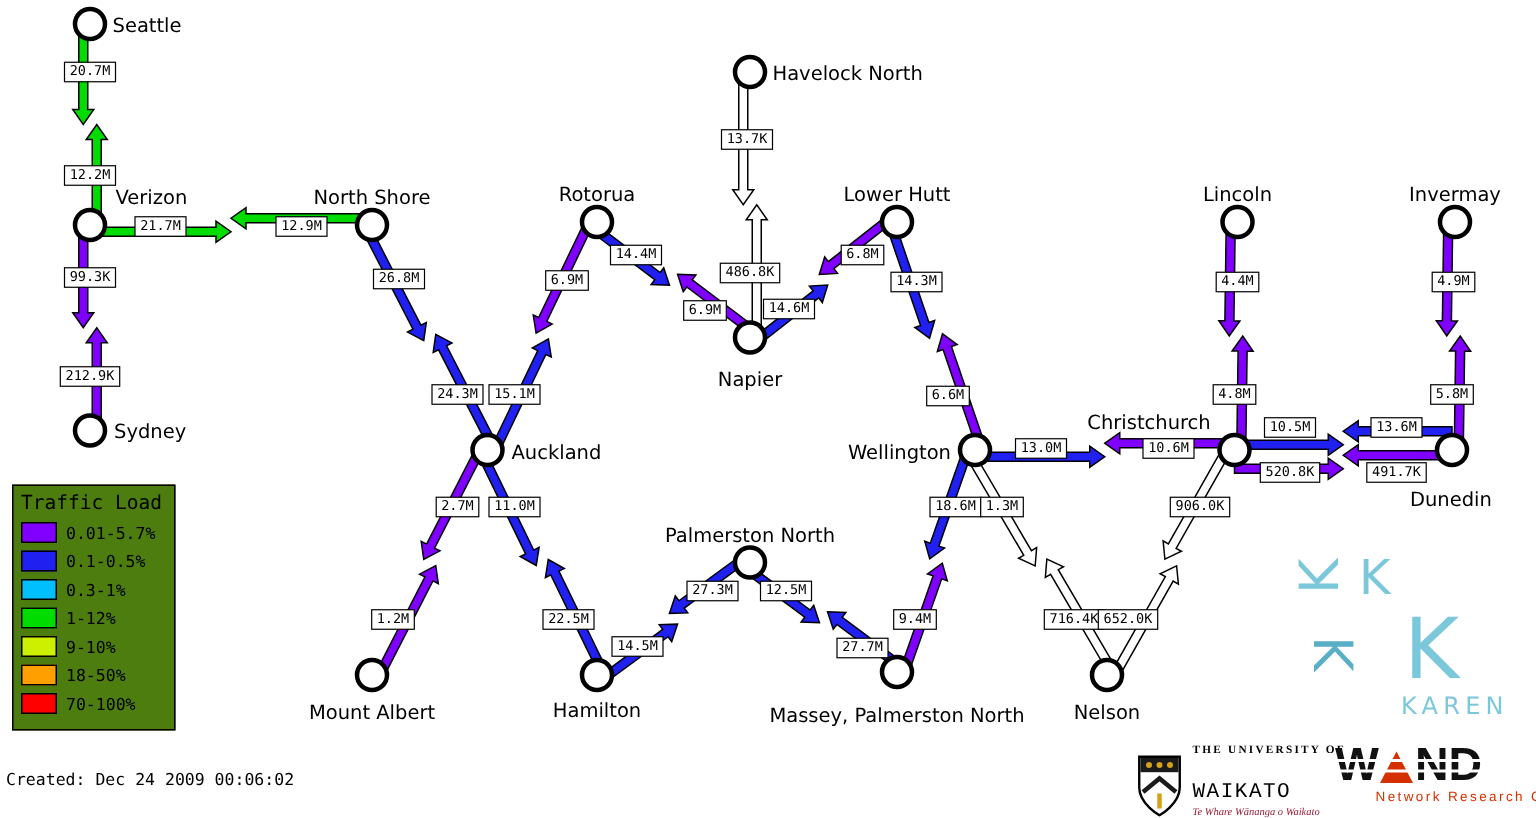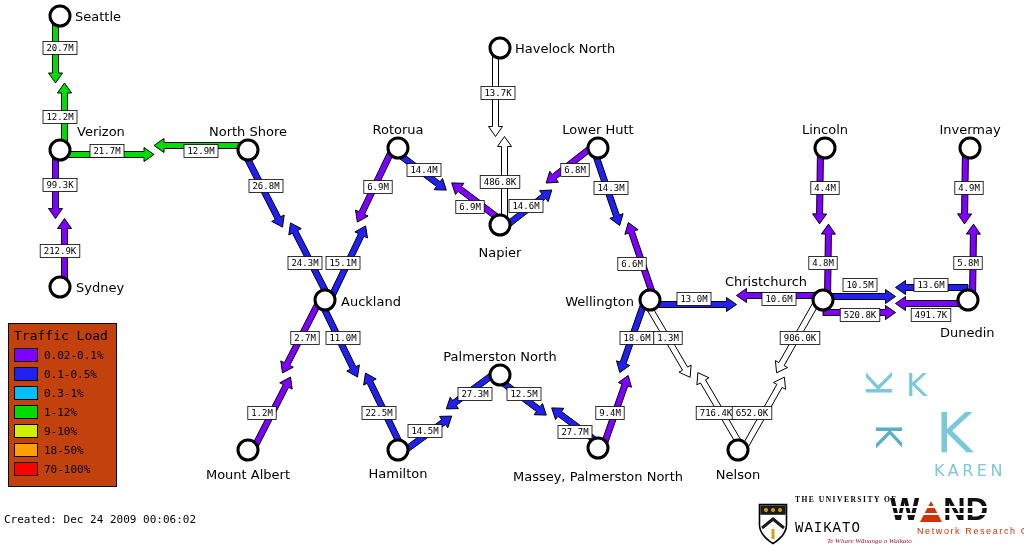--- a/index.html
+++ b/index.html
@@ -1,35 +1,35 @@
 <!DOCTYPE html>
 <html style="--wand-accent: #D43000; --waikato-accent: #9E1B32;"><head>
 <meta charset="utf-8">
 <style>
   html,body{margin:0;padding:0;background:#fff;}
   #screen{position:relative;width:1024px;height:545px;background:#fff;overflow:hidden;
           font-family:"DejaVu Sans",sans-serif;}
   #map-svg{position:absolute;left:0;top:0;}
 
   
-  .legend{position:absolute;left:8px;top:323px;background:#c2410c;border:1px solid #000;
+  .legend{position:absolute;left:8px;top:323px;background:#4d7c0f;border:1px solid #000;
           padding:3px 8px 5px 5px;z-index:5;}
   .legend-title{font:13px "DejaVu Sans Mono",monospace;margin:1px 0 5px 0;white-space:nowrap;}
   .legend-row{display:flex;align-items:center;gap:6px;margin:5px 0;}
   .legend-swatch{width:22px;height:12px;border:1px solid #000;flex:none;}
   .legend-label{font:11px "DejaVu Sans Mono",monospace;white-space:nowrap;}
 
   .created{position:absolute;left:4px;top:513px;font:11px "DejaVu Sans Mono",monospace;color:#000;}
 
   
   .waikato{position:absolute;left:758px;top:495px;display:flex;gap:7px;align-items:flex-end;}
   .waikato-text{display:flex;flex-direction:column;}
   .waikato-line1{font-family:"Liberation Serif",serif;font-size:7.5px;font-weight:bold;letter-spacing:1.5px;white-space:nowrap;}
   .waikato-line2{font-family:Liberation Mono, monospace;font-size:14px;line-height:1;letter-spacing:1px;margin-top:17px;white-space:nowrap;}
-  .waikato-line3{font-family:"Liberation Serif",serif;font-style:italic;font-size:7px;color:var(--waikato-accent,#9e1b32);margin-top:2px;white-space:nowrap;margin-left:32px;}
+  .waikato-line3{font-family:"Liberation Serif",serif;font-style:italic;font-size:7px;color:var(--waikato-accent,#9e1b32);margin-top:2px;white-space:nowrap;}
 
   
   .wand{position:absolute;left:890px;top:497px;width:134px;}
   .wand-word{position:relative;display:flex;align-items:flex-end;height:26px;}
   .wand-letter{font-family:"Liberation Sans",sans-serif;font-weight:bold;font-size:31px;line-height:26px;letter-spacing:0px;color:#111;}
   .wand-triangle{width:0;height:0;border-left:11px solid transparent;border-right:11px solid transparent;
                  border-bottom:21px solid var(--wand-accent,#d43000);margin:0 1px 1px 1px;}
   .wand-slit{position:absolute;left:0;width:112px;height:2px;background:#fff;}
   .wand-sub{font-family:"Liberation Sans",sans-serif;font-size:9px;letter-spacing:1.6px;
             color:var(--wand-accent,#d43000);margin-top:3px;white-space:nowrap;margin-left:27px;}
@@ -214,21 +214,21 @@
         <text x="598" y="481" text-anchor="middle" font-size="13" font-family="DejaVu Sans, sans-serif" fill="#000">Massey, Palmerston North</text>
         <text x="738" y="479" text-anchor="middle" font-size="13" font-family="DejaVu Sans, sans-serif" fill="#000">Nelson</text>
       </g>
     </svg>
 
   <div class="legend">
     <div class="legend-title">Traffic Load</div>
     <div id="legend-rows">
         <div class="legend-row">
           <span class="legend-swatch" style="background: rgb(128, 0, 255);"></span>
-          <span class="legend-label">0.02-0.1%</span>
+          <span class="legend-label">0.01-5.7%</span>
         </div>
         <div class="legend-row">
           <span class="legend-swatch" style="background: rgb(32, 32, 240);"></span>
           <span class="legend-label">0.1-0.5%</span>
         </div>
         <div class="legend-row">
           <span class="legend-swatch" style="background: rgb(0, 191, 255);"></span>
           <span class="legend-label">0.3-1%</span>
         </div>
         <div class="legend-row">

